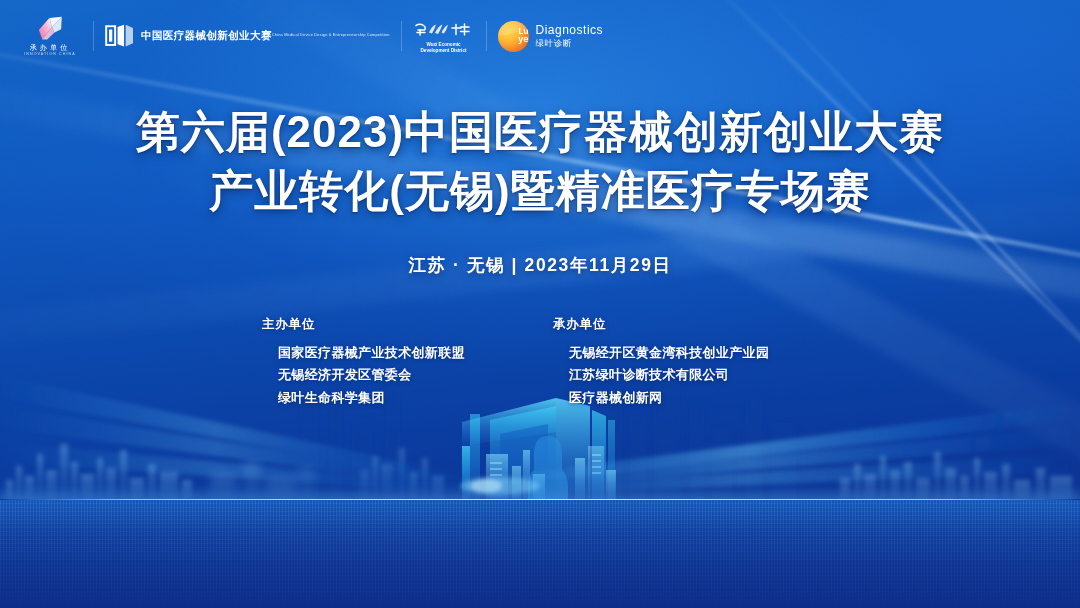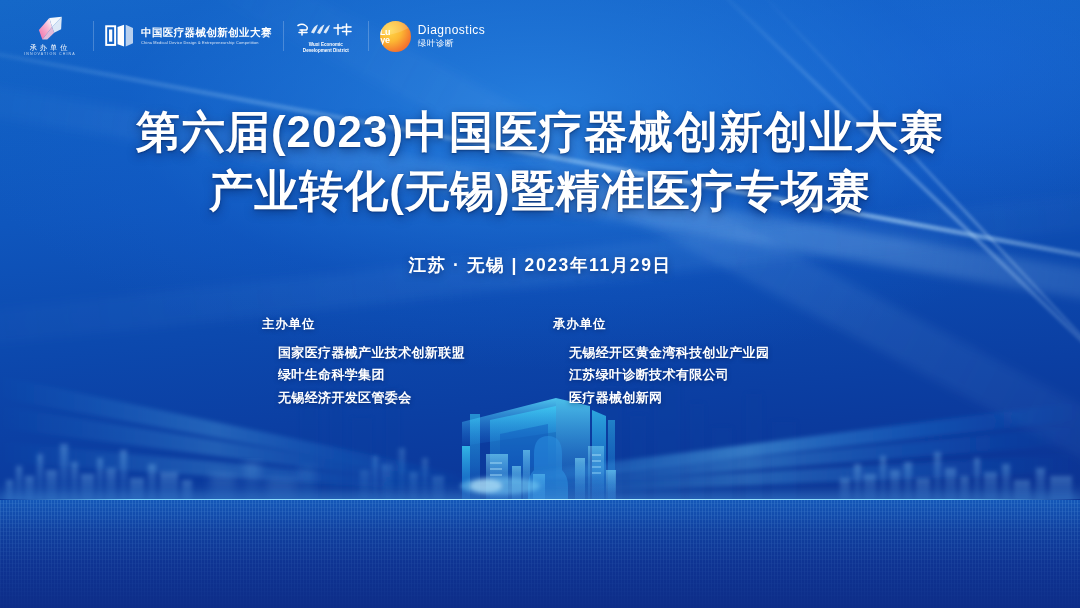--- a/index.html
+++ b/index.html
@@ -42,31 +42,31 @@
   .logobar{position:absolute;left:0;top:0;width:100%;height:72px;display:flex;align-items:center;padding-left:18px;gap:0;}
   .logo{display:flex;align-items:center;height:46px;}
   .logo-sep{width:1px;height:30px;background:rgba(255,255,255,.22);margin:0 11px;}
 
   .kc-wrap{display:flex;flex-direction:column;align-items:center;justify-content:center;width:64px;}
   .kc-mark{width:34px;height:25px;}
   .kc-cn{font-size:7.2px;color:#ffffff;letter-spacing:3px;margin-top:3px;line-height:1;white-space:nowrap;}
   .kc-en{font-size:3.6px;color:rgba(255,255,255,.75);letter-spacing:1.1px;margin-top:2px;line-height:1;white-space:nowrap;}
 
   .cm-mark{width:30px;height:26px;margin-right:6px;}
-  .cm-txt{display:flex;flex-direction:column;justify-content:center;}
+  .cm-txt{display:flex;flex-direction:row;justify-content:center;}
   .cm-cn{font-size:10.5px;color:#fff;font-weight:700;letter-spacing:.4px;line-height:1.05;white-space:nowrap;}
   .cm-en{font-size:3.9px;color:rgba(255,255,255,.85);letter-spacing:.18px;margin-top:2.5px;line-height:1;white-space:nowrap;}
 
   .wx-wrap{display:flex;flex-direction:column;align-items:center;justify-content:center;}
   .wx-mark{width:62px;height:22px;}
   .wx-en{font-size:4.6px;color:#fff;font-weight:700;line-height:1.35;margin-top:2px;text-align:center;white-space:nowrap;}
 
   .ly-badge{width:31px;height:31px;border-radius:50%;
     background:radial-gradient(circle at 32% 30%, #ffd84a 0%, #fcb733 38%, #f4772e 72%, #ef5f2a 100%);
-    display:flex;align-items:center;justify-content:flex-start;position:relative;overflow:hidden;margin-right:7px;}
+    display:flex;align-items:center;justify-content:flex-end;position:relative;overflow:hidden;margin-right:7px;font-family:Liberation Mono, monospace;}
   .ly-badge:before{content:"";position:absolute;width:150%;height:58%;left:-25%;top:-18%;
     background:rgba(255,255,255,.16);transform:rotate(-18deg);border-radius:50%;}
   .ly-badge span{font-size:9px;font-weight:700;color:#fff;line-height:.92;text-align:center;position:relative;z-index:2;letter-spacing:-.2px;}
   .ly-txt{display:flex;flex-direction:column;justify-content:flex-start;}
   .ly-en{font-size:12px;color:#fff;letter-spacing:.5px;line-height:1.05;white-space:nowrap;}
   .ly-cn{font-size:8.5px;color:#fff;letter-spacing:.6px;margin-top:2px;line-height:1;white-space:nowrap;}
 
   
   .content{position:absolute;left:0;top:0;width:100%;text-align:center;}
   .title{
@@ -354,22 +354,22 @@
   <div class="content">
     <h1 class="title title-1">第六届(2023)中国医疗器械创新创业大赛</h1>
     <h1 class="title title-2">产业转化(无锡)暨精准医疗专场赛</h1>
     <div class="datebar">江苏 · 无锡 | 2023年11月29日</div>
   </div>
 
   <div class="orgs">
     <div class="org-col">
       <div class="org-head">主办单位</div>
       <div class="org-item">国家医疗器械产业技术创新联盟</div>
+      <div class="org-item">无锡经济开发区管委会</div>
       <div class="org-item">绿叶生命科学集团</div>
-      <div class="org-item">无锡经济开发区管委会</div>
     </div>
     <div class="org-col right">
       <div class="org-head">承办单位</div>
       <div class="org-item">无锡经开区黄金湾科技创业产业园</div>
       <div class="org-item">江苏绿叶诊断技术有限公司</div>
       <div class="org-item">医疗器械创新网</div>
     </div>
   </div>
 
 </div>

